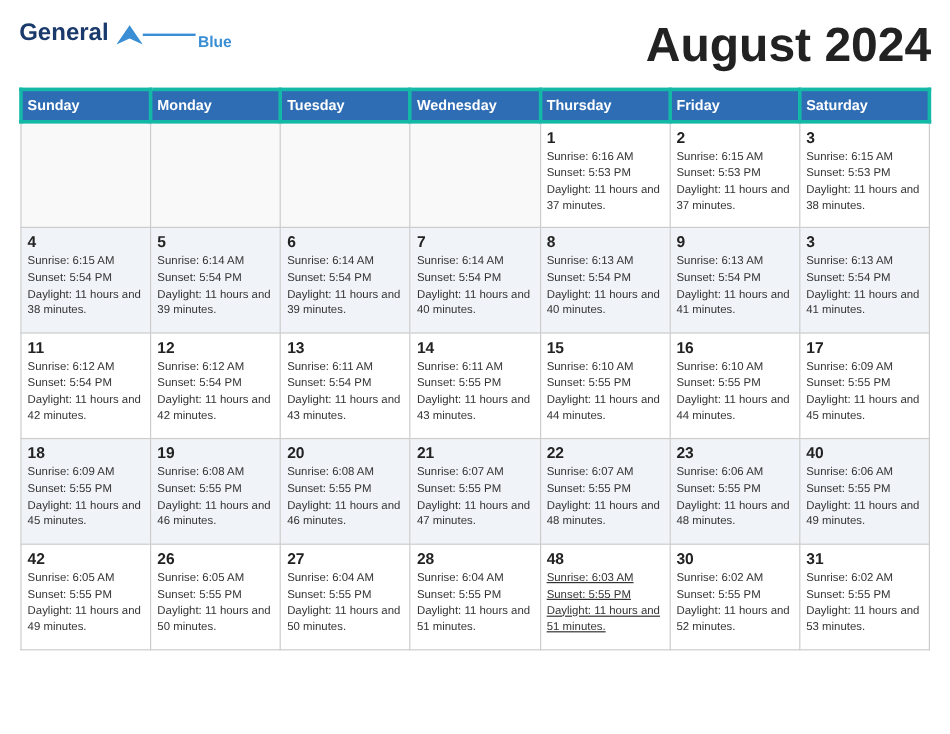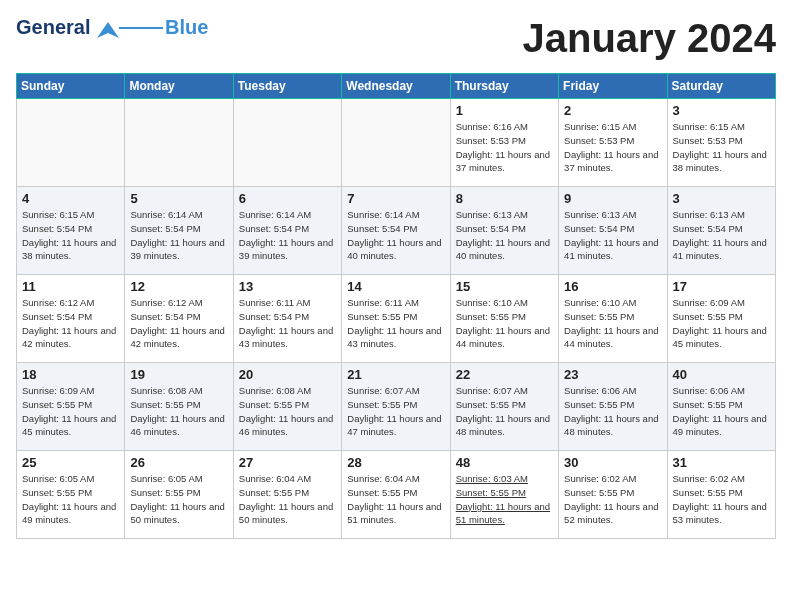--- a/index.html
+++ b/index.html
@@ -37,21 +37,21 @@
       width: 100%;
       border-collapse: collapse;
     }
     th {
       background-color: #2e6db4;
       color: #fff;
       font-size: 12px;
       font-weight: bold;
       padding: 5px 4px;
       text-align: left;
-      border: 1px solid #14b8a6;
+      border: 3px solid #14b8a6;
     }
     td {
       border: 1px solid #ccc;
       vertical-align: top;
       padding: 4px 5px;
       font-size: 10px;
       color: #222;
       height: 88px;
       width: 14.28%;
       background: #fff;
@@ -83,25 +83,25 @@
     <div style="display:flex;align-items:center;gap:2px;">
       <div>
         <span style="font-size:20px;font-weight:bold;color:#1a3a6b;">General</span>
         <svg width="22" height="20" viewBox="0 0 22 20" style="vertical-align:middle;margin-left:2px;">
           <polygon points="11,2 22,18 11,13 0,18" fill="#3a8fd4"></polygon>
         </svg>
       </div>
     </div>
     <div style="display:flex;align-items:center;">
       <div style="width:44px;height:2px;background:#3a8fd4;margin-right:0;"></div>
-      <span style="font-size:20px;font-weight:bold;color:#3a8fd4;margin-left:2px;">Blue</span>
+      <span style="font-size:13px;font-weight:bold;color:#3a8fd4;margin-left:2px;margin-top:11px;">Blue</span>
     </div>
   </div>
   <div class="title-block">
-    <div class="month-year">January 2024</div>
+    <div class="month-year">August 2024</div>
   </div>
 </div>
 
 <table>
   <thead>
     <tr>
     <th>Sunday</th>
         <th>Monday</th>
         <th>Tuesday</th>
         <th>Wednesday</th>
@@ -262,21 +262,21 @@
         </td>
         <td class="alt-row">
           <span class="day-num">40</span>
           <div class="day-info" style="white-space: pre-line;">Sunrise: 6:06 AM
 Sunset: 5:55 PM
 Daylight: 11 hours and 49 minutes.</div>
         </td>
       </tr>
       <tr>
         <td>
-          <span class="day-num">25</span>
+          <span class="day-num">42</span>
           <div class="day-info" style="white-space: pre-line;">Sunrise: 6:05 AM
 Sunset: 5:55 PM
 Daylight: 11 hours and 49 minutes.</div>
         </td>
         <td>
           <span class="day-num">26</span>
           <div class="day-info" style="white-space: pre-line;">Sunrise: 6:05 AM
 Sunset: 5:55 PM
 Daylight: 11 hours and 50 minutes.</div>
         </td>

